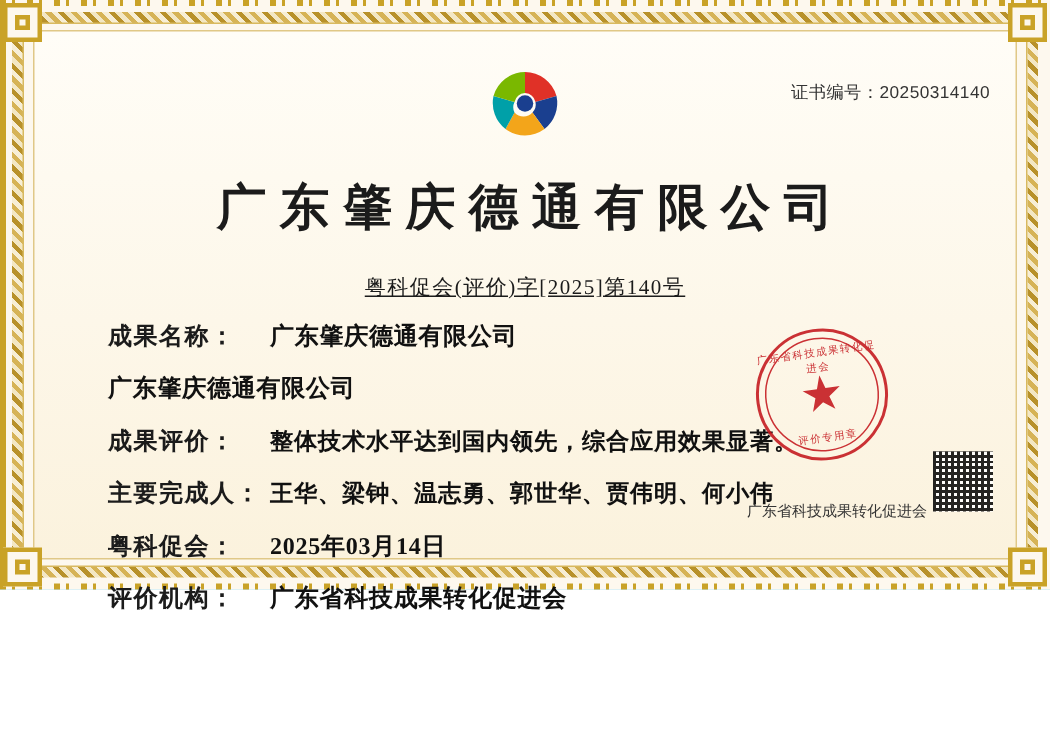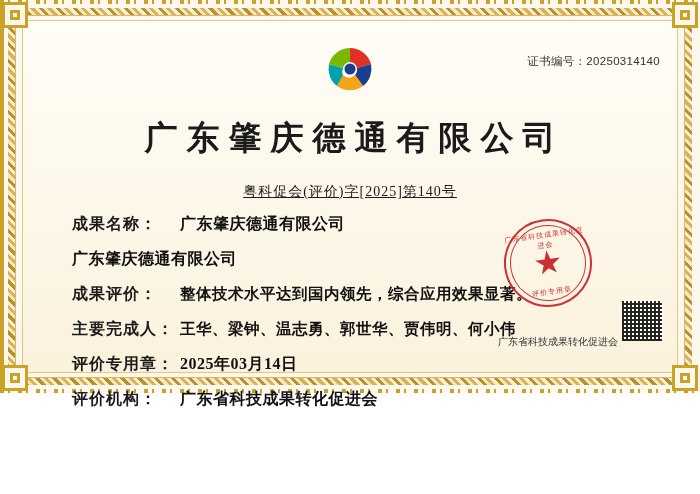--- a/index.html
+++ b/index.html
@@ -295,21 +295,21 @@
       </div>
       <div class="field-row small">
         <span class="field-label">成果评价：</span>
         <span class="field-value">整体技术水平达到国内领先，综合应用效果显著。</span>
       </div>
       <div class="field-row small">
         <span class="field-label">主要完成人：</span>
         <span class="field-value">王华、梁钟、温志勇、郭世华、贾伟明、何小伟</span>
       </div>
       <div class="field-row">
-        <span class="field-label">评价专用章：</span>
+        <span class="field-label">粤科促会：</span>
         <span class="field-value">2025年03月14日</span>
       </div>
       <div class="field-row">
         <span class="field-label">评价机构：</span>
         <span class="field-value">广东省科技成果转化促进会</span>
       </div>
     </div>
 
     <div class="seal">
       <div class="seal-inner"></div>

